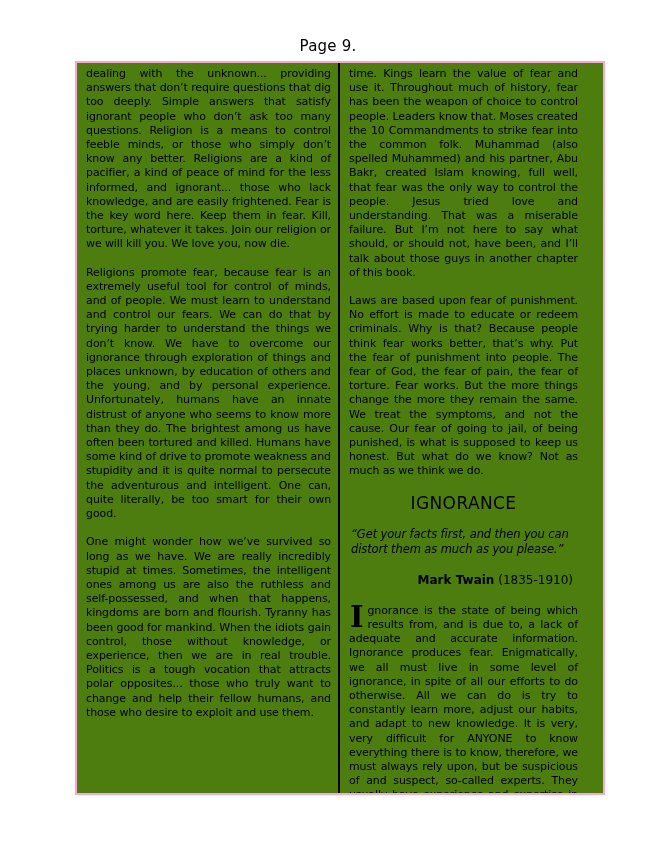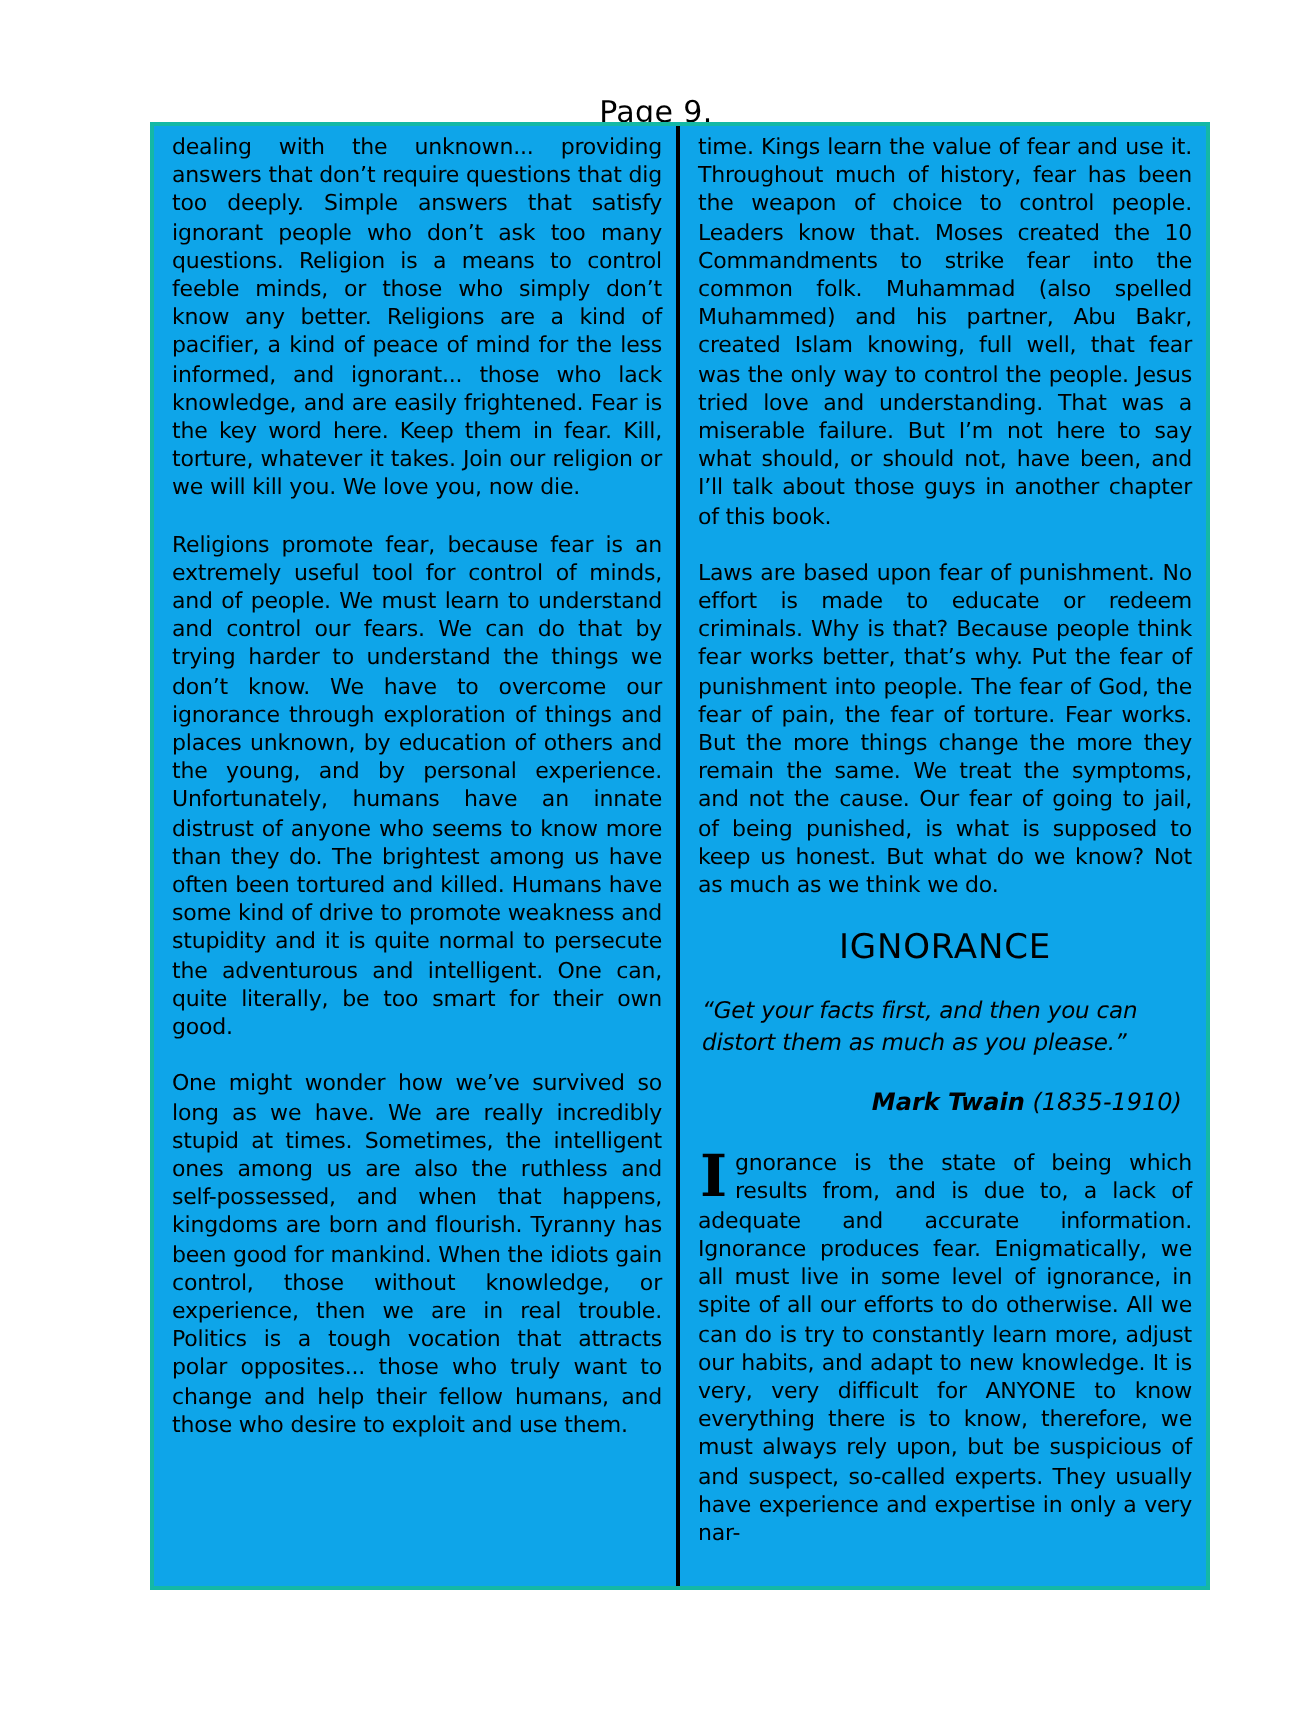--- a/index.html
+++ b/index.html
@@ -6,40 +6,40 @@
   body {
     width: 656px; height: 863px;
     background: #ffffff;
     color: #000000;
     font-family: "DejaVu Sans", sans-serif;
     position: relative;
     overflow: hidden;
   }
   .page-title {
     position: absolute;
-    top: 47px; left: 0; width: 100%;
+    top: 37px; left: 0; width: 100%;
     text-align: center;
     font-size: 15px;
     letter-spacing: 0.2px;
   }
   .sheet {
     position: absolute;
     left: 75px; top: 61px;
     width: 526px; height: 730px;
-    border: 2px solid #14b8a6;
+    border: 2px solid #f9a8d4;
     display: flex;
-    background: #0ea5e9;
+    background: #4d7c0f;
   }
   .col {
     box-sizing: border-box;
     overflow: hidden;
     width: 50%;
   }
   .col-left { border-right: 2px solid #000000; padding: 4px 7px 0 9px; }
-  .col-right { padding: 4px 7px 0 9px; }
+  .col-right { padding: 4px 25px 0 9px; }
   .body-para {
     margin: 0 0 14px 0;
     font-size: 11px;
     line-height: 14.2px;
     letter-spacing: -0.1px;
     text-align: justify;
   }
   .cut-line { text-align: justify; text-align-last: justify; margin-bottom: 0; }
   .bold-run { font-weight: normal; }
   .italic-run { }
@@ -52,21 +52,20 @@
   }
   .quote {
     font-style: italic;
     font-size: 11.5px;
     line-height: 15.5px;
     margin: 0 2px 15px 2px;
     letter-spacing: -0.1px;
   }
   .attribution {
     text-align: right;
-    font-style: italic;
     font-size: 12px;
     margin: 0 5px 17px 0;
   }
   .attr-name { font-weight: bold; }
   .dropcap-para { margin-bottom: 0; }
   .dropcap {
     float: left;
     font-family: "DejaVu Serif", serif;
     font-weight: bold;
     font-size: 29px;

